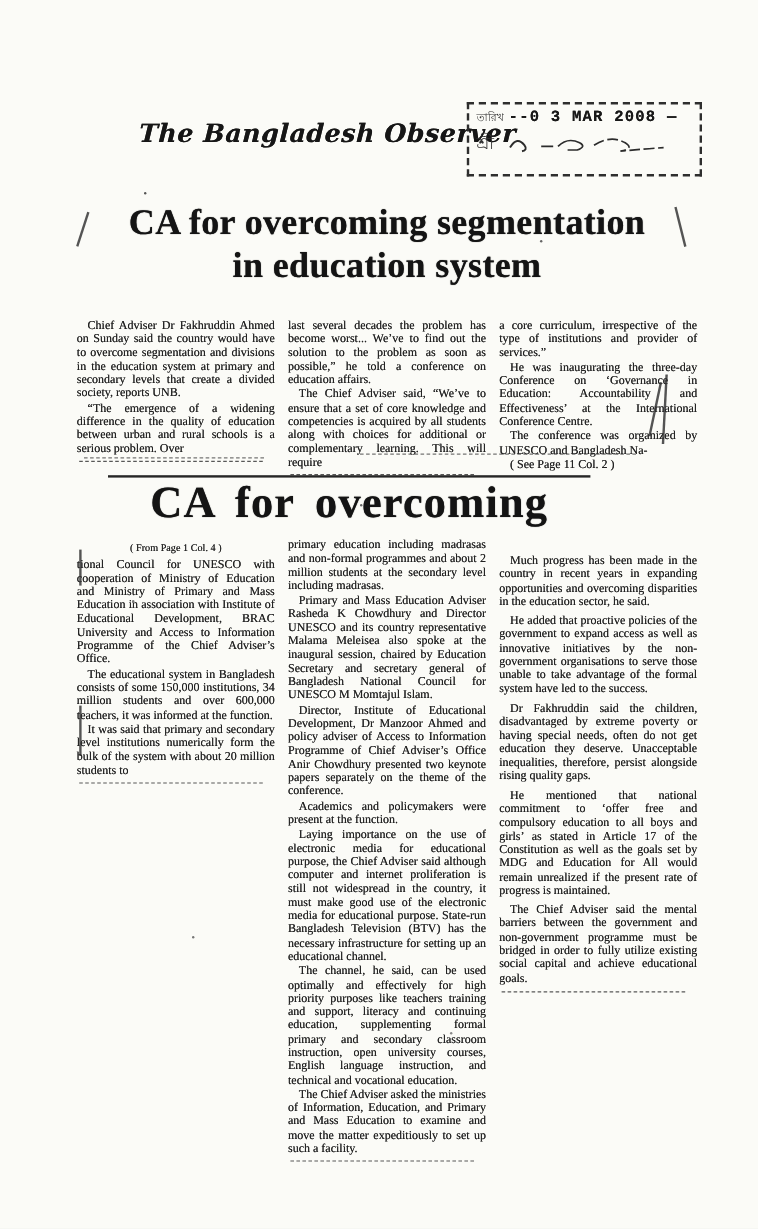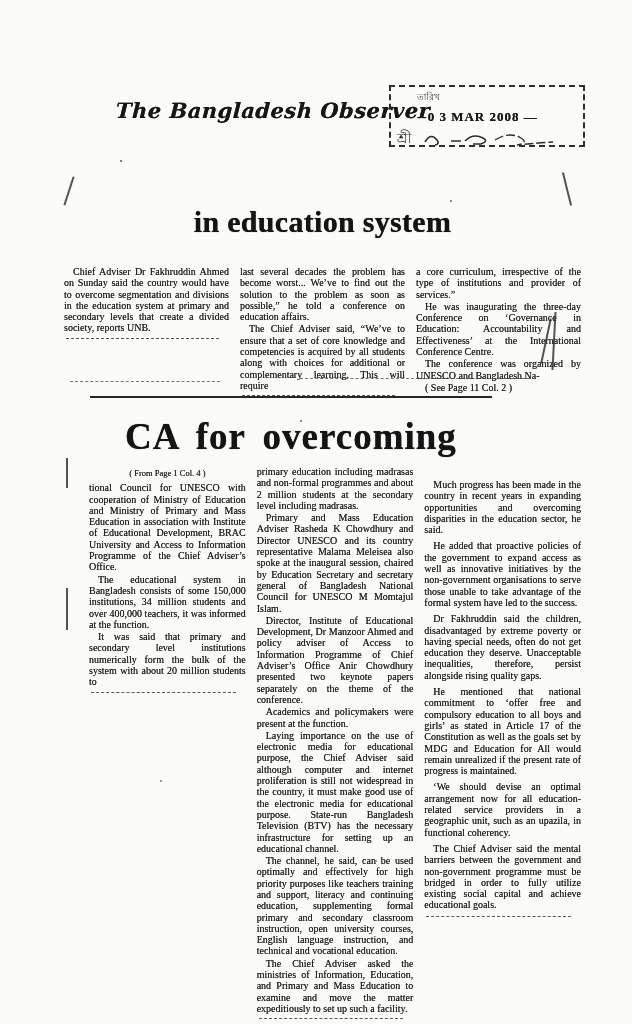--- a/index.html
+++ b/index.html
@@ -26,27 +26,26 @@
     transform:skewX(-3deg);
     white-space:nowrap;
   }
   .stamp{
     position:absolute;left:389px;top:85px;width:196px;height:62px;
     border:2px dashed #2e2e2e;
     box-sizing:border-box;
     padding:3px 5px 0 6px;
     background:transparent;
   }
-  .stamp-line1{display:flex;align-items:baseline;gap:4px;white-space:nowrap;flex-direction:column;}
+  .stamp-line1{display:flex;align-items:baseline;gap:4px;white-space:nowrap;}
   .stamp-label{font-size:9px;color:#333;}
   .stamp-date{
-    font-family:Liberation Serif, serif;
+    font-family:Liberation Mono, monospace;
     font-weight:bold;font-size:13px;letter-spacing:1px;color:#181818;
     text-shadow:0 0 0.5px #222;
-    margin-left:20px;
   }
   .stamp-line2{display:flex;align-items:center;gap:5px;margin-top:2px;}
   .stamp-note{font-size:14px;color:#333;}
   
   .article{position:absolute;left:64px;width:517px;}
   .cols{display:flex;gap:11px;margin-top:26px;}
   .col{flex:1;min-width:0;text-align:justify;
        font-size:10px;line-height:11.3px;
        color:#222;text-shadow:0 0 0.4px #444;}
   .para{margin:0 0 1px 0;text-indent:9px;}
@@ -58,28 +57,28 @@
     margin:0 0 14px 0;
     font-size:30px;line-height:36px;font-weight:bold;
     text-align:center;letter-spacing:0.3px;
     color:#141414;text-shadow:0 0 0.7px #222;
   }
   
   .article-jump{top:396px;}
   .headline-2-wrap{
     width:402px;margin-left:26px;
     border-top:2px solid #262626;
-    padding-top:18px;text-align:center;
+    padding-top:1px;text-align:center;
   }
   .headline-2{
     margin:0;font-size:37px;line-height:42px;font-weight:bold;
     letter-spacing:1px;word-spacing:7px;
     color:#141414;text-shadow:0 0 0.7px #222;
   }
-  .article-jump .cols{margin-top:8px;margin-left:25px;}
+  .article-jump .cols{margin-top:8px;}
   .cont-note{font-size:8.5px;text-align:center;margin:2px 0 3px 0;white-space:nowrap;}
   .col-offset{padding-top:13px;}
   .article-jump .col:nth-child(3) .para{margin-bottom:5px;}
   
   .artifact{position:absolute;background:#2a2a2a;opacity:0.8;}
   .slash-left{left:68px;top:176px;width:2px;height:30px;transform:rotate(18deg);}
   .slash-right{left:566px;top:172px;width:2px;height:34px;transform:rotate(-14deg);}
   .margin-stroke-1{left:545px;top:318px;width:1.5px;height:46px;transform:rotate(12deg);}
   .margin-stroke-2{left:553px;top:312px;width:1.5px;height:58px;transform:rotate(3deg);}
   .left-tick-1{left:66px;top:458px;width:1.5px;height:30px;}
@@ -108,27 +107,28 @@
       <svg width="140" height="16" viewBox="0 0 140 16">
         <path d="M8 11 q6 -10 12 -2 q3 4 -2 5" stroke="#2c2c2c" stroke-width="1.6" fill="none"></path>
         <path d="M34 10 h10 M48 10 q8 -8 18 -3 q6 3 -2 6 h-8" stroke="#2c2c2c" stroke-width="1.4" fill="none"></path>
         <path d="M78 9 q14 -9 26 -2 q8 5 -4 7 q20 -2 36 -3" stroke="#2c2c2c" stroke-width="1.4" fill="none" stroke-dasharray="9 3"></path>
       </svg>
     </div>
   </div>
 
   <section class="article article-front">
     <h1 class="headline-1">
-      <br>
+      <span>CA for overcoming segmentation</span><br>
       <span>in education system</span>
     </h1>
     <div class="cols">
       <div class="col">
         <div class="paras">
             <p class="para">Chief Adviser Dr Fakhruddin Ahmed on Sunday said the country would have to overcome segmentation and divisions in the education system at primary and secondary levels that create a divided society, reports UNB.</p>
+            <p class="para">“The emergence of a widening difference in the quality of education between urban and rural schools is a serious problem. Over</p>
           </div>
         <div class="end-rule"></div>
       </div>
       <div class="col cont">
         <div class="paras">
             <p class="para">last several decades the problem has become worst... We’ve to find out the solution to the problem as soon as possible,” he told a conference on education affairs.</p>
             <p class="para">The Chief Adviser said, “We’ve to ensure that a set of core knowledge and competencies is acquired by all students along with choices for additional or complementary learning. This will require</p>
           </div>
         <div class="end-rule"></div>
       </div>
@@ -145,21 +145,21 @@
 
   <section class="article article-jump">
     <div class="headline-2-wrap">
       <h2 class="headline-2">CA for overcoming</h2>
     </div>
     <div class="cols">
       <div class="col cont">
         <div class="cont-note">( From Page 1 Col. 4 )</div>
         <div class="paras">
             <p class="para">tional Council for UNESCO with cooperation of Ministry of Education and Ministry of Primary and Mass Education in association with Institute of Educational Development, BRAC University and Access to Information Programme of the Chief Adviser’s Office.</p>
-            <p class="para">The educational system in Bangladesh consists of some 150,000 institutions, 34 million students and over 400,000 teachers, it was informed at the function.</p>
+            <p class="para">The educational system in Bangladesh consists of some 150,000 institutions, 34 million students and over 600,000 teachers, it was informed at the function.</p>
             <p class="para">It was said that primary and secondary level institutions numerically form the bulk of the system with about 20 million students to</p>
           </div>
         <div class="end-rule"></div>
       </div>
       <div class="col cont">
         <div class="paras">
             <p class="para">primary education including madrasas and non-formal programmes and about 2 million students at the secondary level including madrasas.</p>
             <p class="para">Primary and Mass Education Adviser Rasheda K Chowdhury and Director UNESCO and its country representative Malama Meleisea also spoke at the inaugural session, chaired by Education Secretary and secretary general of Bangladesh National Council for UNESCO M Momtajul Islam.</p>
             <p class="para">Director, Institute of Educational Development, Dr Manzoor Ahmed and policy adviser of Access to Information Programme of Chief Adviser’s Office Anir Chowdhury presented two keynote papers separately on the theme of the conference.</p>
             <p class="para">Academics and policymakers were present at the function.</p>
@@ -168,21 +168,20 @@
             <p class="para">The Chief Adviser asked the ministries of Information, Education, and Primary and Mass Education to examine and move the matter expeditiously to set up such a facility.</p>
           </div>
         <div class="end-rule"></div>
       </div>
       <div class="col col-offset">
         <div class="paras">
             <p class="para">Much progress has been made in the country in recent years in expanding opportunities and overcoming disparities in the education sector, he said.</p>
             <p class="para">He added that proactive policies of the government to expand access as well as innovative initiatives by the non-government organisations to serve those unable to take advantage of the formal system have led to the success.</p>
             <p class="para">Dr Fakhruddin said the children, disadvantaged by extreme poverty or having special needs, often do not get education they deserve. Unacceptable inequalities, therefore, persist alongside rising quality gaps.</p>
             <p class="para">He mentioned that national commitment to ‘offer free and compulsory education to all boys and girls’ as stated in Article 17 of the Constitution as well as the goals set by MDG and Education for All would remain unrealized if the present rate of progress is maintained.</p>
-            <p class="para">‘We should devise an optimal arrangement now for all education-related service providers in a geographic unit, such as an upazila, in functional coherency.</p>
             <p class="para">The Chief Adviser said the mental barriers between the government and non-government programme must be bridged in order to fully utilize existing social capital and achieve educational goals.</p>
           </div>
         <div class="end-rule"></div>
       </div>
     </div>
   </section>
 
   <div class="artifact slash-left"></div>
   <div class="artifact slash-right"></div>
   <div class="artifact margin-stroke-1"></div>

